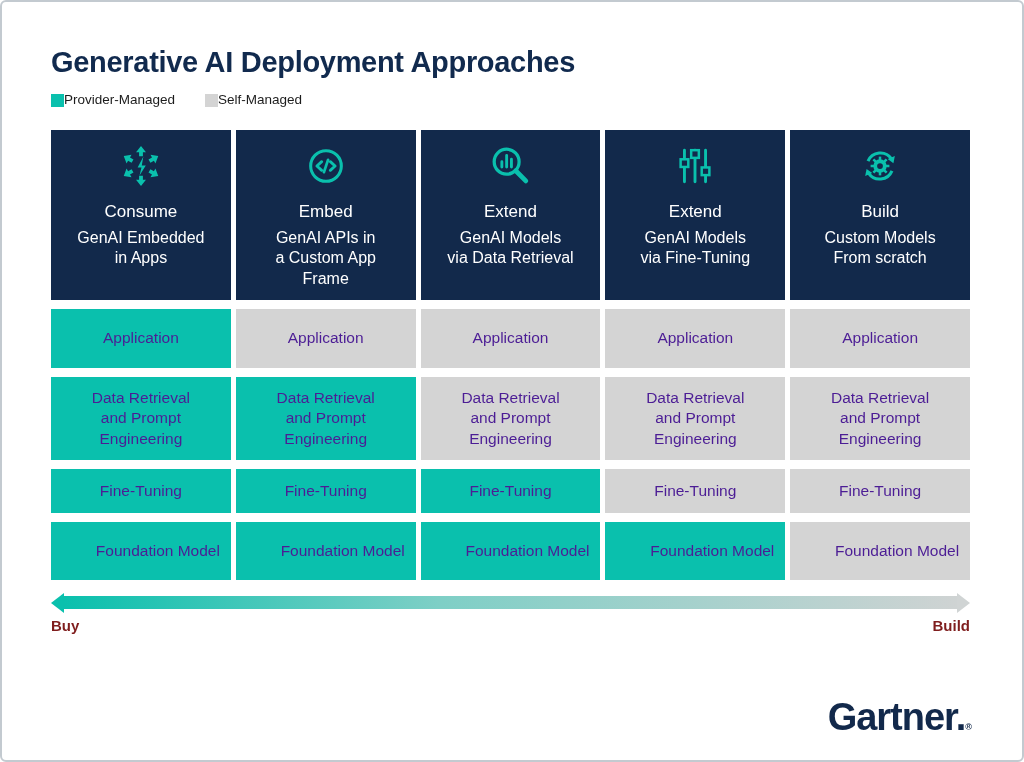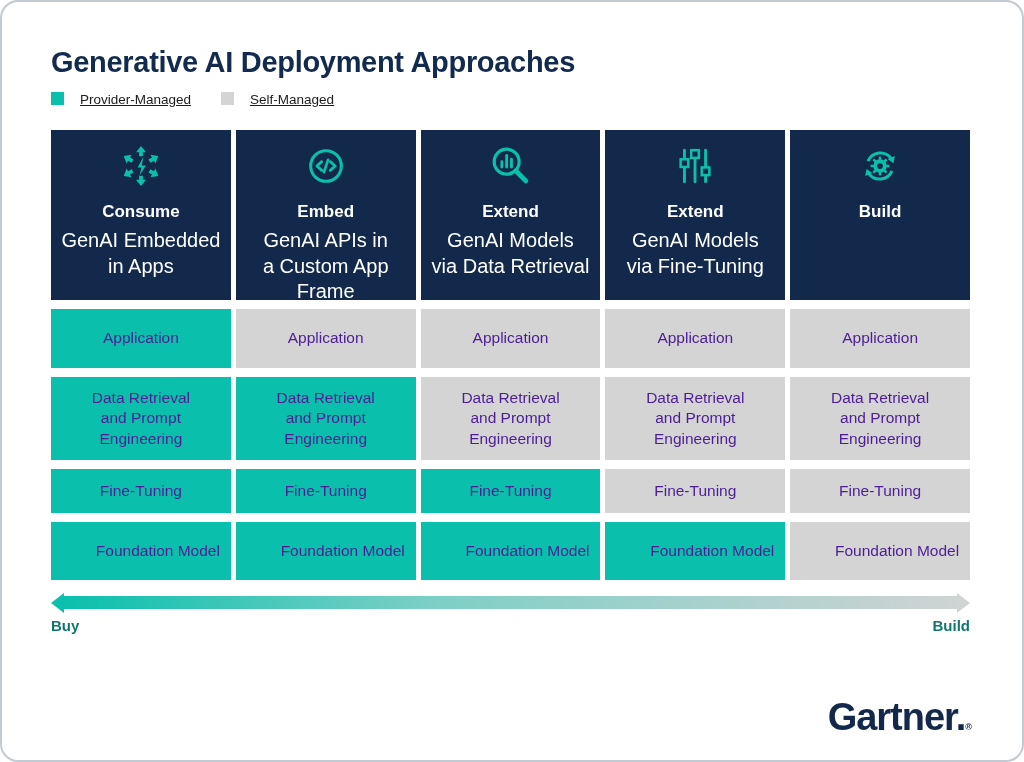--- a/index.html
+++ b/index.html
@@ -1,38 +1,38 @@
 <!DOCTYPE html>
 <html style="--provider: #0ac0ad; --self: #d4d4d4; --header: #12294b; --navy: #112a4e; --teal: #0ac0ad;"><head>
 <meta charset="utf-8">
 <style>
   html,body { margin:0; padding:0; background:#ffffff; }
   .page {
     width:1024px; height:762px; box-sizing:border-box; position:relative;
-    background:#fff; border:2px solid #c3cad0; border-radius:18px; overflow:hidden;
+    background:#fff; border:2px solid #c3cad0; border-radius:6px; overflow:hidden;
     font-family:"Liberation Sans", sans-serif; padding:44px 52px 0 49px;
   }
   .title {
     margin:0; font-size:29px; font-weight:800; letter-spacing:-0.3px;
     color:var(--navy,#112a4e);
   }
   .legend { display:flex; align-items:center; gap:30px; margin-top:13px; }
-  .legend-item { display:flex; align-items:flex-start; gap:16px; font-size:13.5px; color:#1c1c1c;text-decoration:underline; }
+  .legend-item { display:flex; align-items:flex-end; gap:0; font-size:13.5px; color:#1c1c1c; }
   .swatch { width:13px; height:13px; display:inline-block; flex:none; }
 
   .grid { display:flex; gap:5px; margin-top:23px; }
   .col { flex:1; display:flex; flex-direction:column; gap:9px; min-width:0; }
   .col-header {
     background:var(--header,#12294b); color:#ffffff; height:170px; box-sizing:border-box;
     display:flex; flex-direction:column; align-items:center; text-align:center;
     padding:13px 6px 0;
   }
   .col-header svg { width:46px; height:46px; flex:none; color:var(--teal,#0ac0ad); }
-  .col-title { font-weight:bold; font-size:17px; margin-top:13px; }
-  .col-desc { font-size:20px; margin-top:6px; line-height:1.28; white-space:pre-line; }
+  .col-title { font-weight:normal; font-size:17px; margin-top:13px; }
+  .col-desc { font-size:16px; margin-top:6px; line-height:1.28; white-space:pre-line; }
 
   .cell {
     display:flex; align-items:center; justify-content:center; text-align:center;
     font-size:15.5px; color:#4c1d95; box-sizing:border-box; padding:4px 8px; line-height:1.3;
   }
   .cell.provider { background:var(--provider,#0ac0ad); }
   .cell.self { background:var(--self,#d4d4d4); }
   .h-app { height:59px; }
   .h-dr  { height:83px; padding:4px 30px; }
   .h-ft  { height:44px; }
@@ -45,21 +45,21 @@
   .range-arrow::before {
     content:""; position:absolute; left:-12px; top:-3.5px; width:0; height:0;
     border:10px solid transparent; border-left:none; border-right:13px solid var(--provider,#0ac0ad);
   }
   .range-arrow::after {
     content:""; position:absolute; right:-12px; top:-3.5px; width:0; height:0;
     border:10px solid transparent; border-right:none; border-left:13px solid #d0d4d4;
   }
   .range-labels {
     display:flex; justify-content:space-between; margin-top:8px;
-    font-size:15px; font-weight:bold; color:#0f766e;
+    font-size:15px; font-weight:bold; color:#7f1d1d;
   }
 
   .footer { position:absolute; left:49px; bottom:44px; font-size:10.5px; color:#8d949a; line-height:1.5; }
   .logo {
     position:absolute; right:50px; bottom:24px; font-size:38px; font-weight:bold;
     color:var(--header,#12294b); letter-spacing:-1px; line-height:1;
   }
   .logo .reg { font-size:9px; letter-spacing:0; }
 </style>
 </head>
@@ -178,20 +178,22 @@
               <rect x="22.7" y="14.2" width="2.6" height="4.6" transform="rotate(135 24 24)"></rect>
               <rect x="22.7" y="14.2" width="2.6" height="4.6" transform="rotate(180 24 24)"></rect>
               <rect x="22.7" y="14.2" width="2.6" height="4.6" transform="rotate(225 24 24)"></rect>
               <rect x="22.7" y="14.2" width="2.6" height="4.6" transform="rotate(270 24 24)"></rect>
               <rect x="22.7" y="14.2" width="2.6" height="4.6" transform="rotate(315 24 24)"></rect>
             </g>
           </g>
           <circle cx="24" cy="24" r="3" fill="#12294b"></circle>
         </svg>
         <div class="col-title">Build</div>
+        <div class="col-desc">Custom Models
+From scratch</div>
       </div>
       <div class="cell h-app self">Application</div>
       <div class="cell h-dr self">Data Retrieval and Prompt Engineering</div>
       <div class="cell h-ft self">Fine-Tuning</div>
       <div class="cell h-fm self">Foundation Model</div>
     </div>
 
   </div>
 
   <div class="range-arrow"></div>

